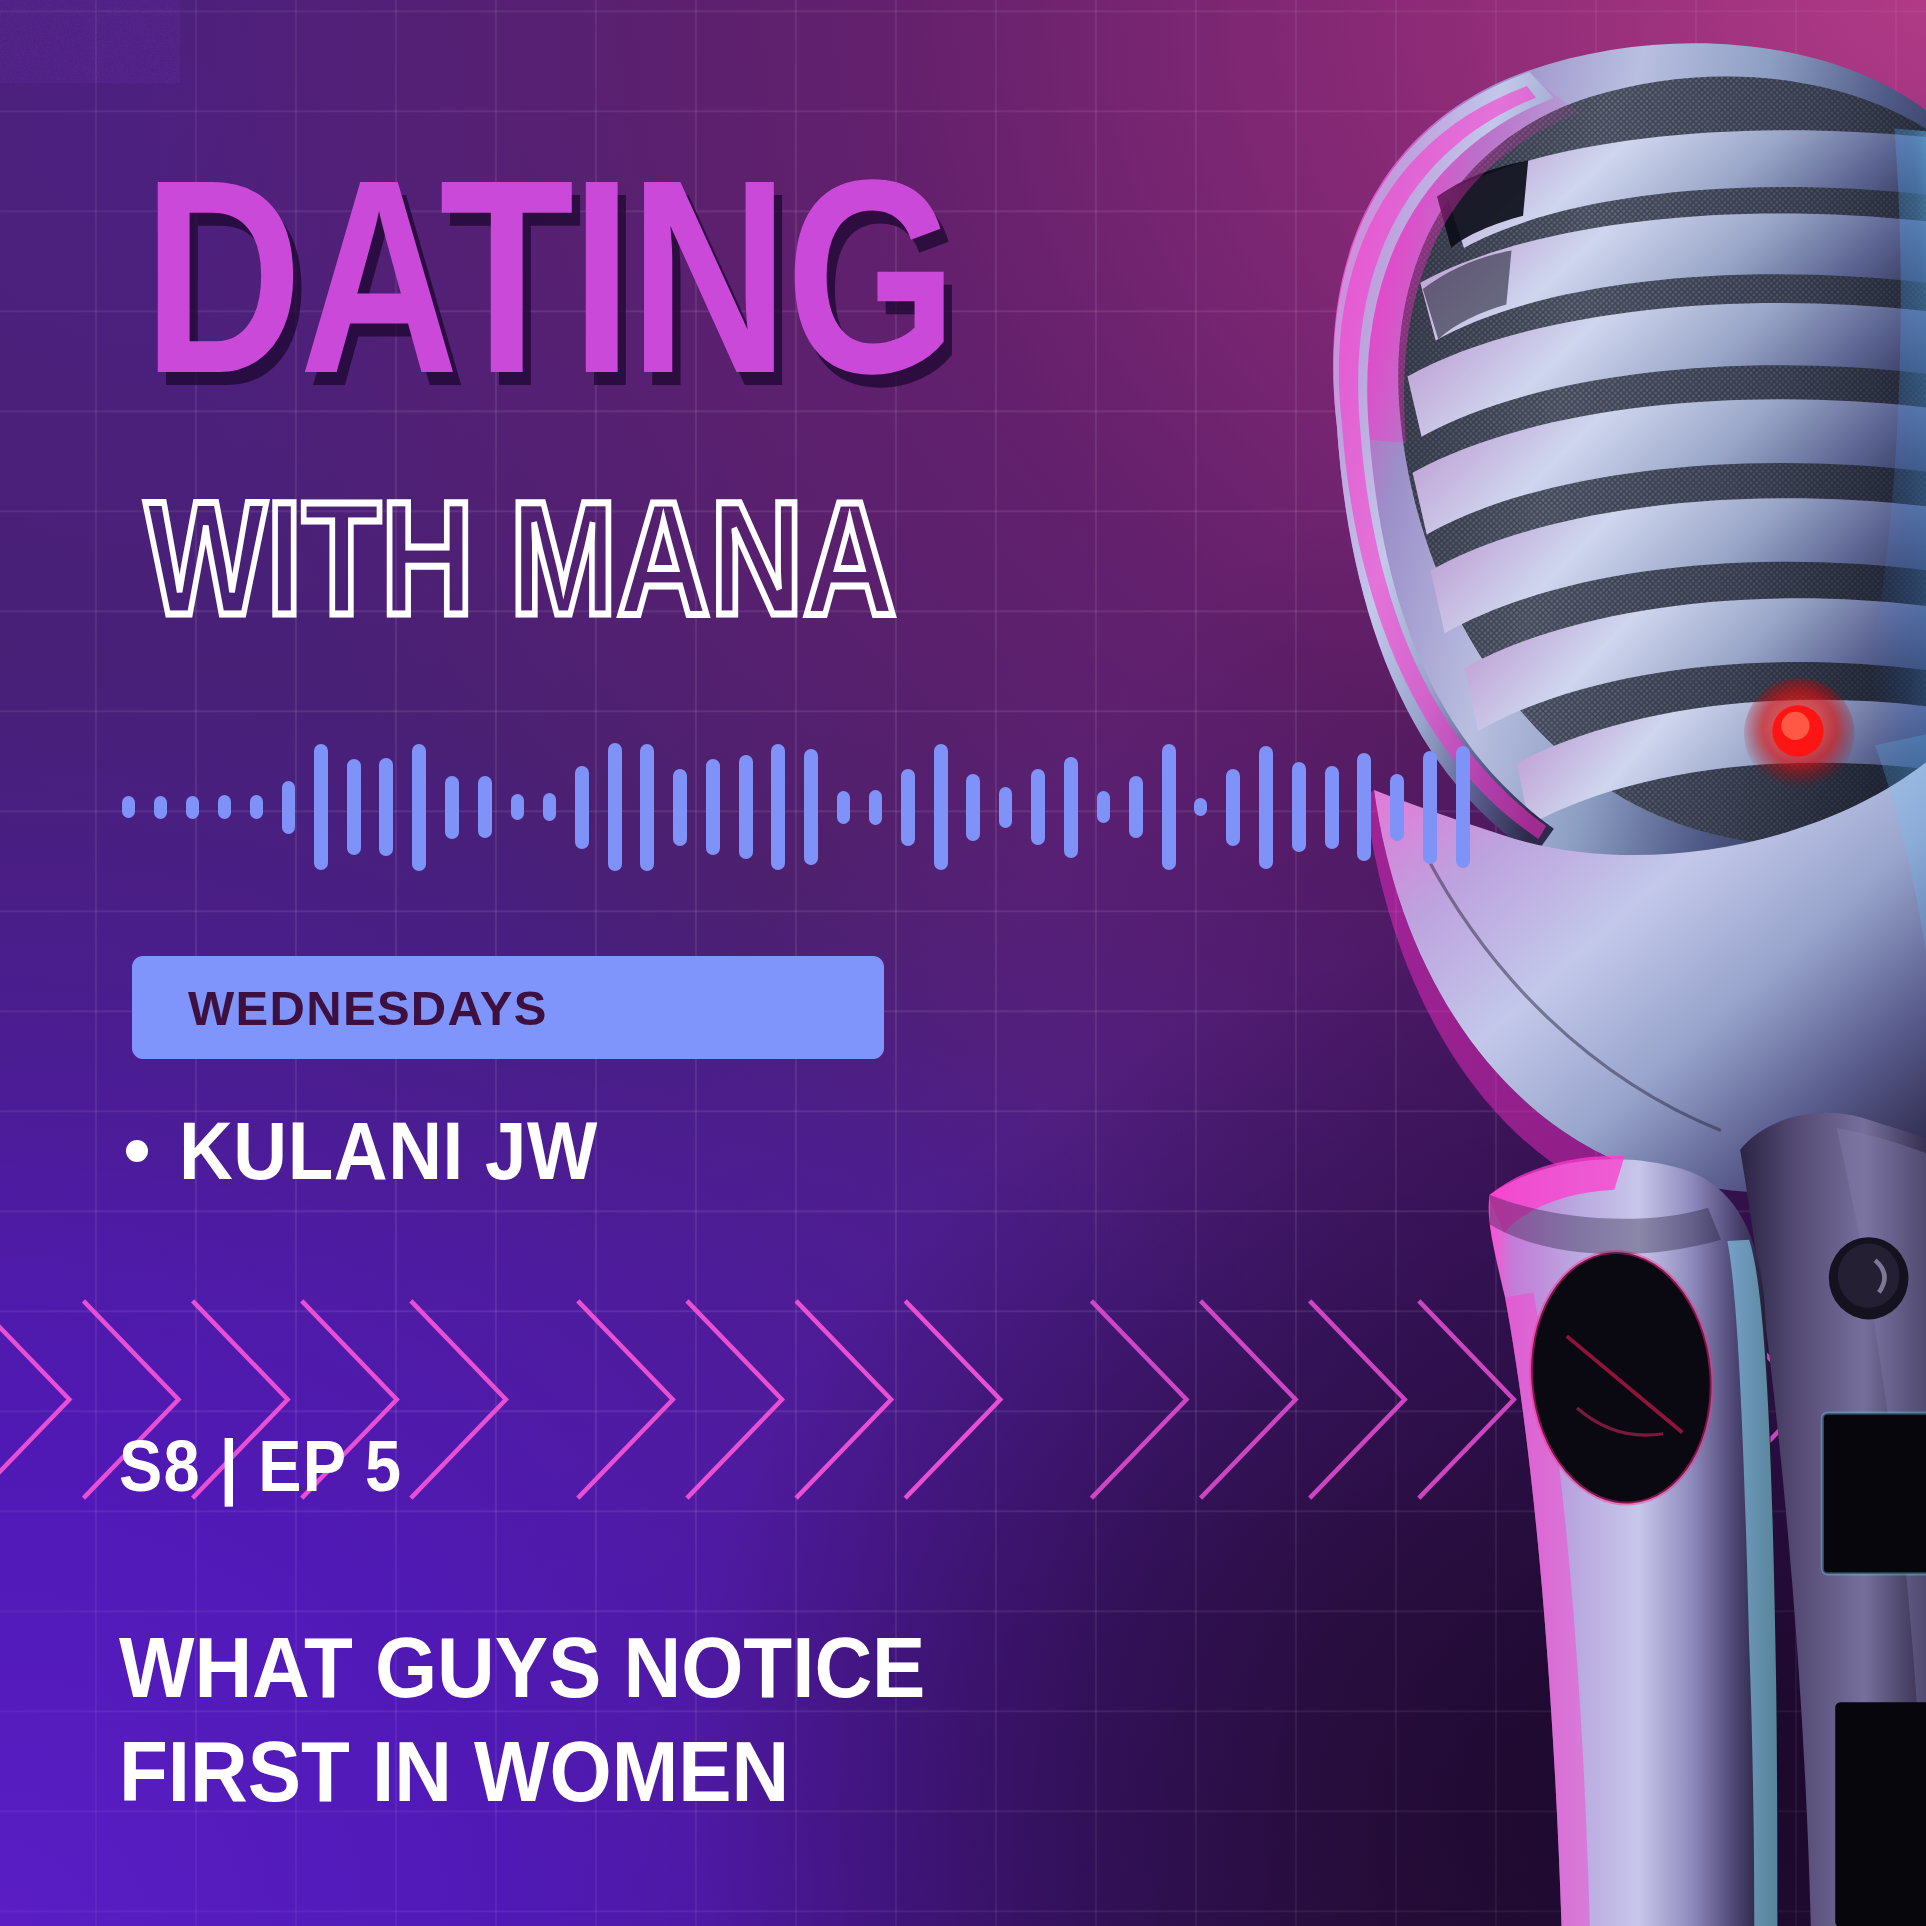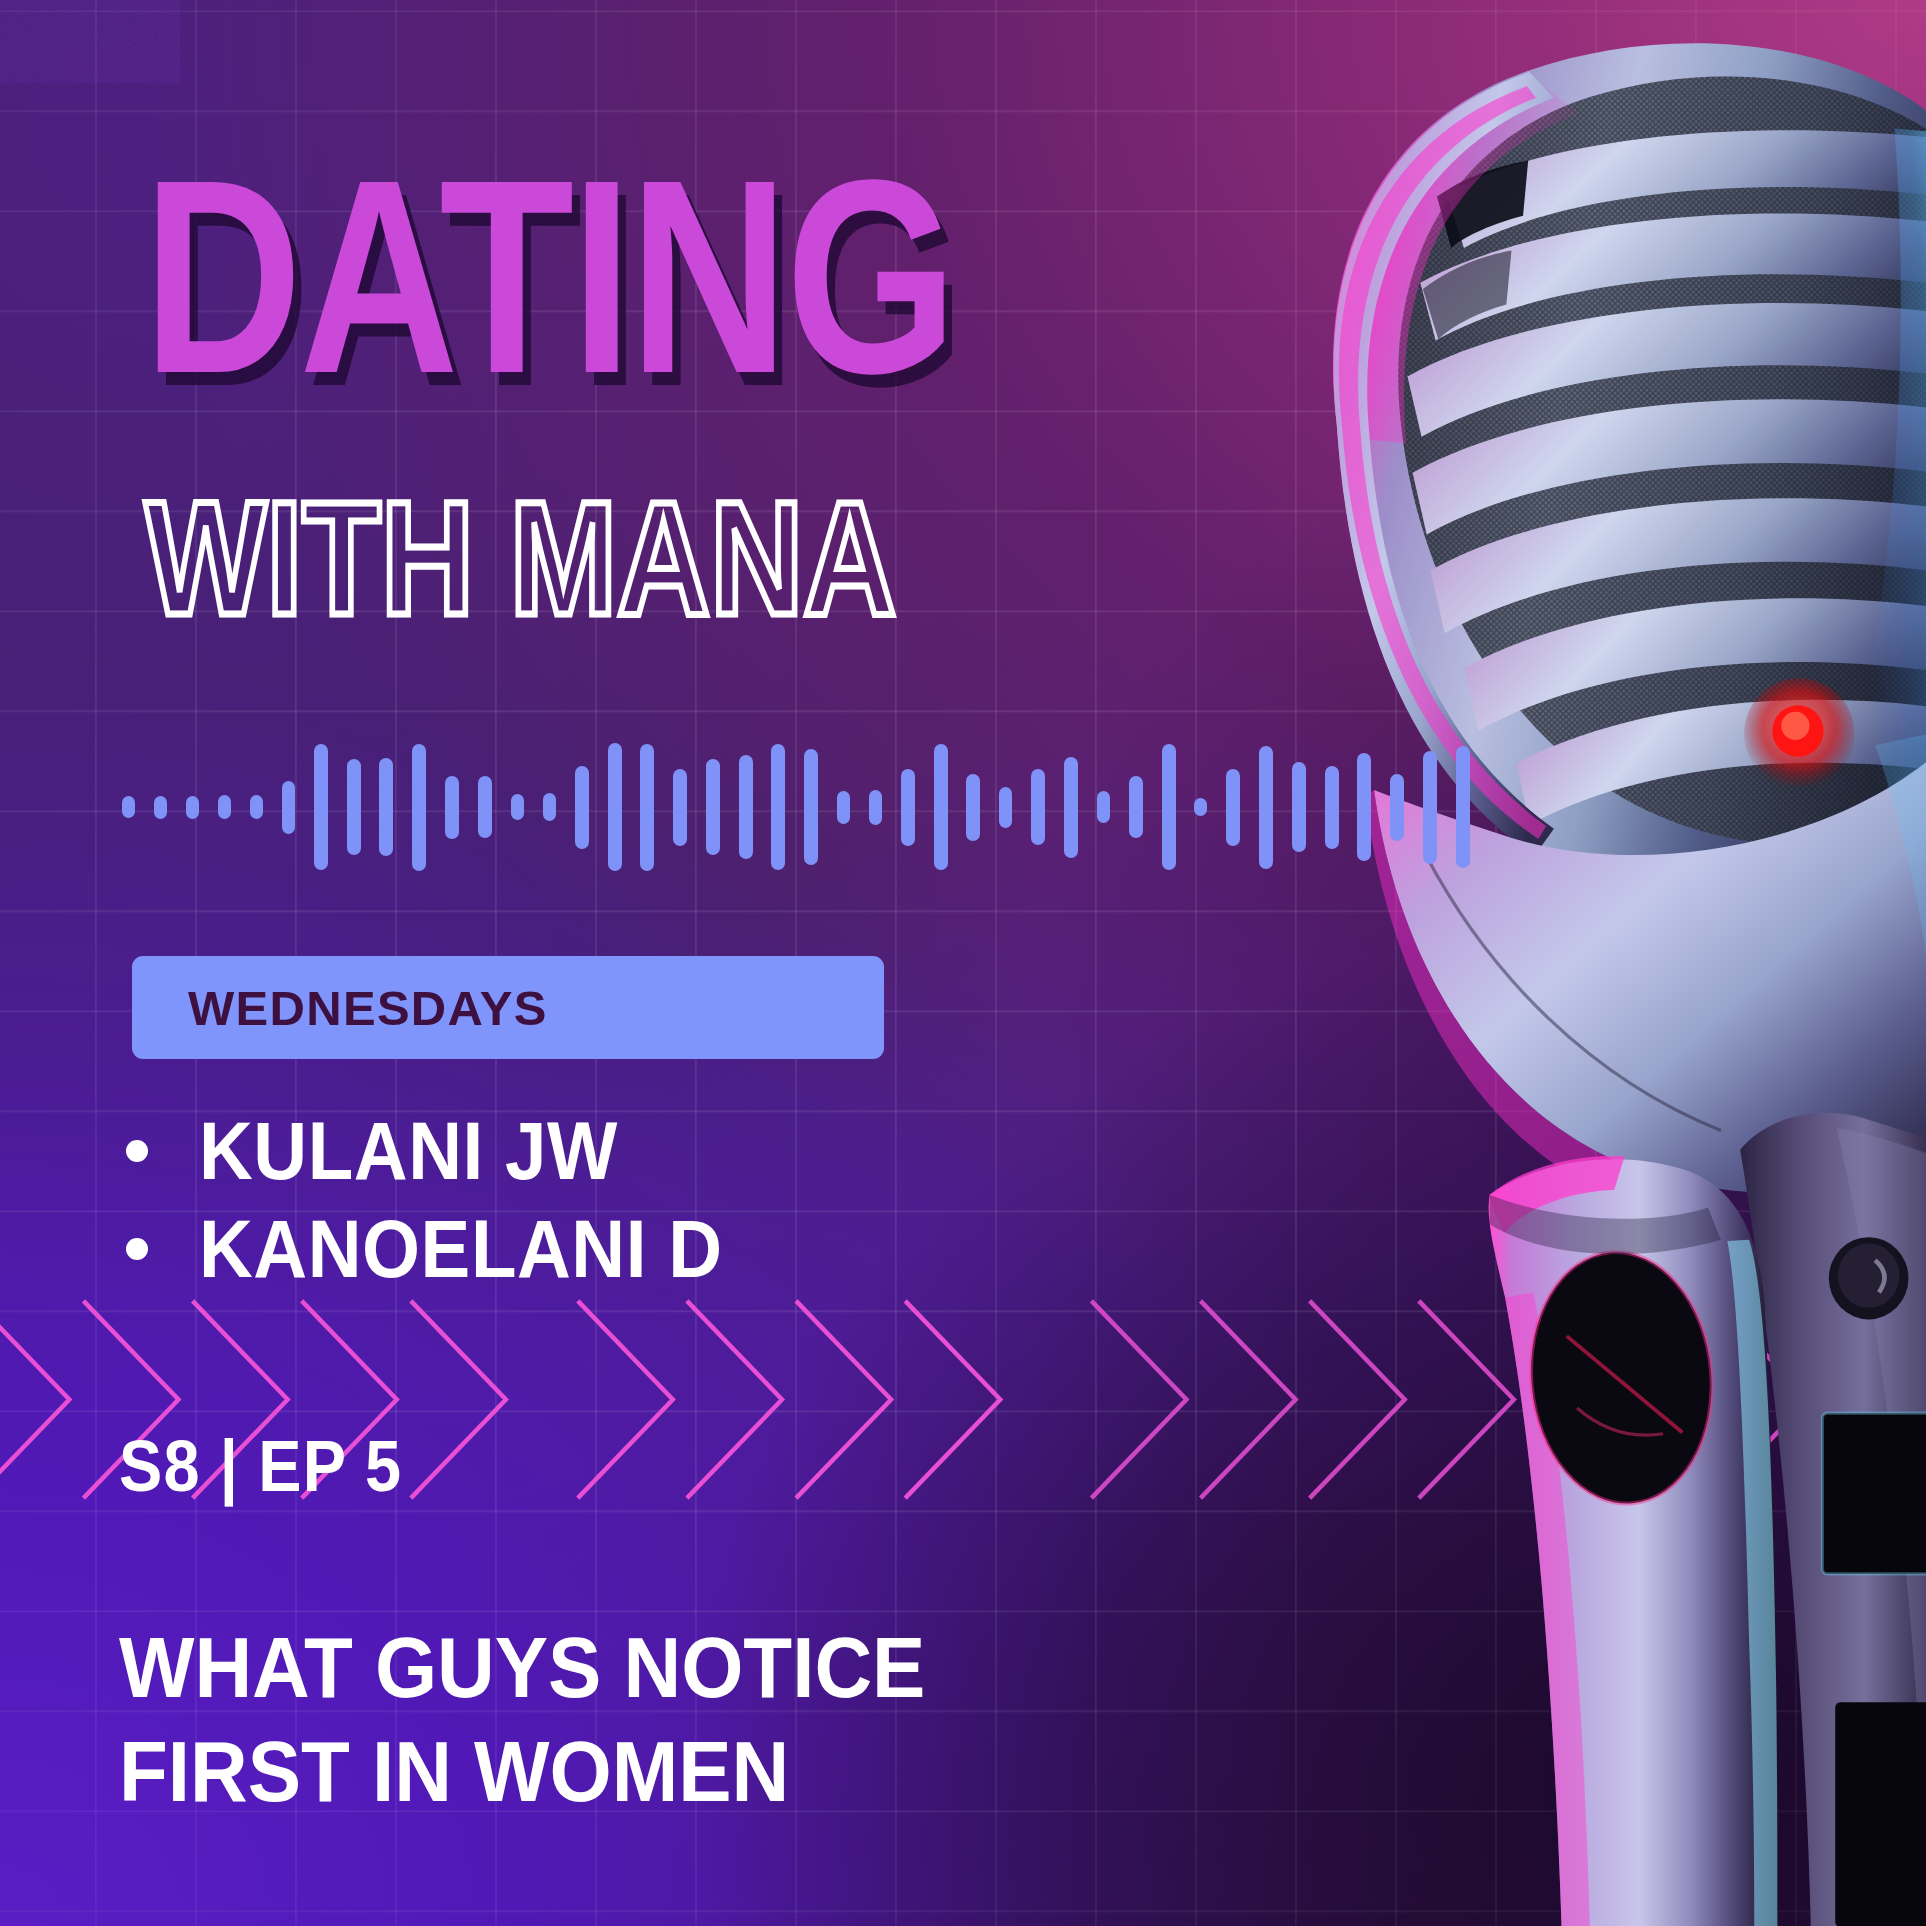--- a/index.html
+++ b/index.html
@@ -114,21 +114,20 @@
     color:#3d1040;
   }
 
   .hosts{
     position:absolute;left:126px;top:1059px;
     width:963px;
   }
   .host-row{
     display:flex;align-items:center;
     height:98px;
-    gap:20px;
   }
   .host-dot{
     width:22px;height:22px;border-radius:50%;
     background:#ffffff;flex:0 0 auto;margin-right:31px;
   }
   .host-name{
     font-size:81px;font-weight:700;
     color:#ffffff;letter-spacing:0.6px;
     transform:scaleX(.92);transform-origin:left center;
     white-space:nowrap;
@@ -436,24 +435,20 @@
 
     <div class="badge">
       <span class="badge-label">WEDNESDAYS</span>
     </div>
 
     <div class="hosts" id="hosts">
         <div class="host-row">
           <span class="host-dot" style="background: rgb(255, 255, 255);"></span>
           <span class="host-name">KULANI JW</span>
         </div>
-        <div class="host-row">
-          <span class="host-dot" style="background: rgb(255, 255, 255);"></span>
-          <span class="host-name">KANOELANI D</span>
-        </div>
       </div>
 
     <div class="episode-tag">S8 | EP 5</div>
 
     <div class="ep-title">
       <div>WHAT GUYS NOTICE</div>
       <div>FIRST IN WOMEN</div>
     </div>
 
   </div>

